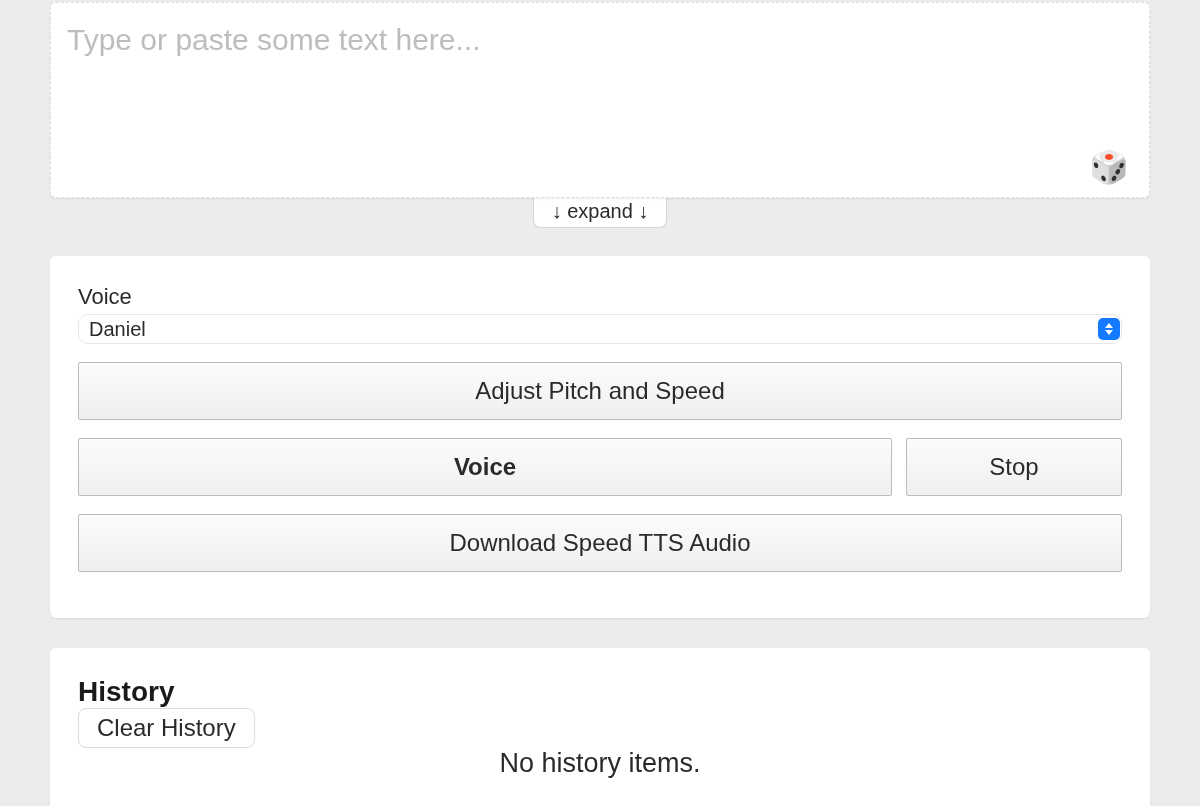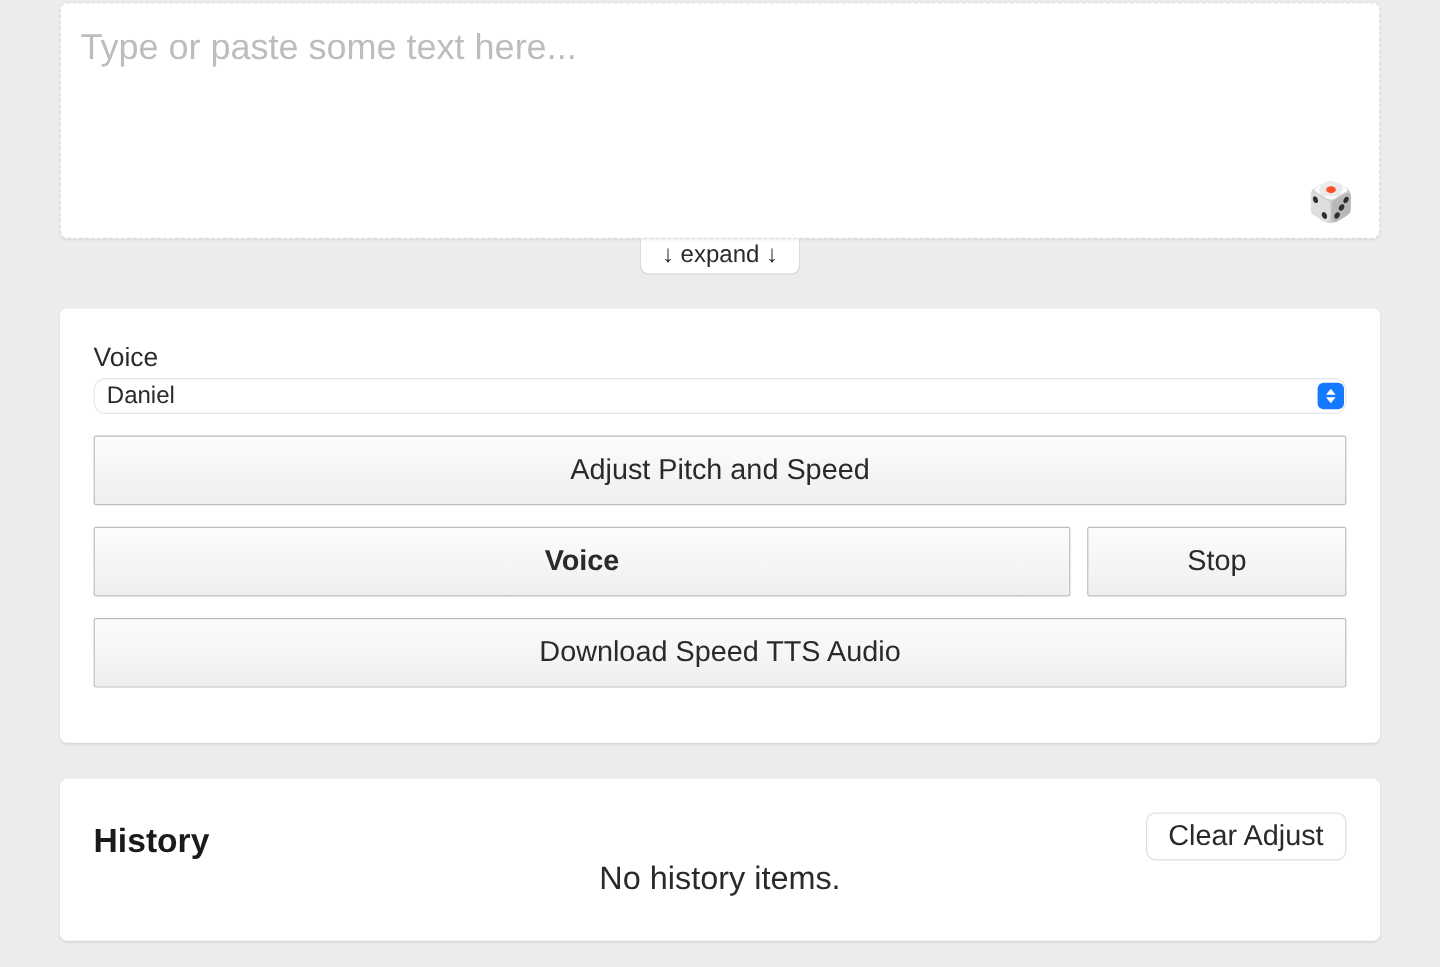--- a/index.html
+++ b/index.html
@@ -135,21 +135,22 @@
     .play-btn { flex: 1; font-weight: 600; }
     .stop-btn { width: 216px; }
     .download-btn { margin-top: 18px; }
     .history-card {
       margin-top: 30px;
       padding: 28px 28px 36px;
     }
     .history-header {
       display: flex;
       justify-content: space-between;
-      align-items: flex-end;
+      align-items: flex-start;
+      flex-direction: column;
     }
     .history-title {
       font-size: 28px;
       font-weight: 700;
       color: #1a1a1a;
     }
     .clear-history-btn {
       background: #fff;
       border: 1px solid #dcdcdc;
       border-radius: 8px;
@@ -192,16 +193,16 @@
     <button class="big-btn play-btn">Voice</button>
     <button class="big-btn stop-btn">Stop</button>
   </div>
 
   <button class="big-btn download-btn">Download Speed TTS Audio</button>
 </div>
 
 <div class="card history-card">
   <div class="history-header">
     <div class="history-title">History</div>
-    <button class="clear-history-btn">Clear Adjust</button>
+    <button class="clear-history-btn">Clear History</button>
   </div>
   <div class="no-history">No history items.</div>
 </div>
 
 </body></html>

